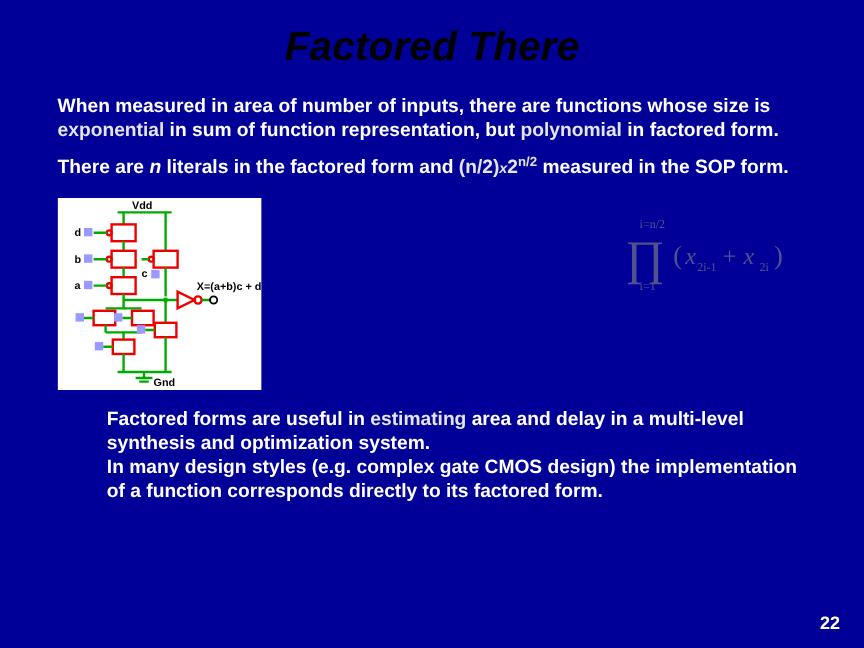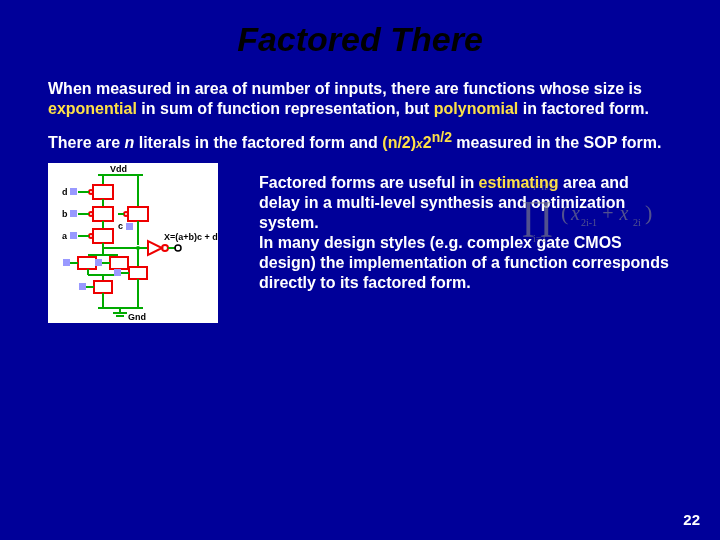--- a/index.html
+++ b/index.html
@@ -26,27 +26,28 @@
     font-style: italic;
     color: #000000;
     margin: 0 0 20px 0;
   }
   .para {
     font-size: 16px;
     font-weight: bold;
     line-height: 1.25;
     margin: 10px 0;
   }
-  .orange { color: #fde047; }
-  .sup { font-size: 14px; vertical-align: super; }
+  .orange { color: #e5e5e5; }
+  .sup { font-size: 11px; vertical-align: super; }
   .italic { font-style: italic; }
   .lower {
     display: flex;
     align-items: flex-start;
     margin-top: 6px;
+    flex-direction: column;
   }
   .circuit {
     width: 170px;
     height: 160px;
     position: relative;
     flex: 0 0 170px;
   }
   .right-para {
     flex: 1;
     font-size: 16px;

